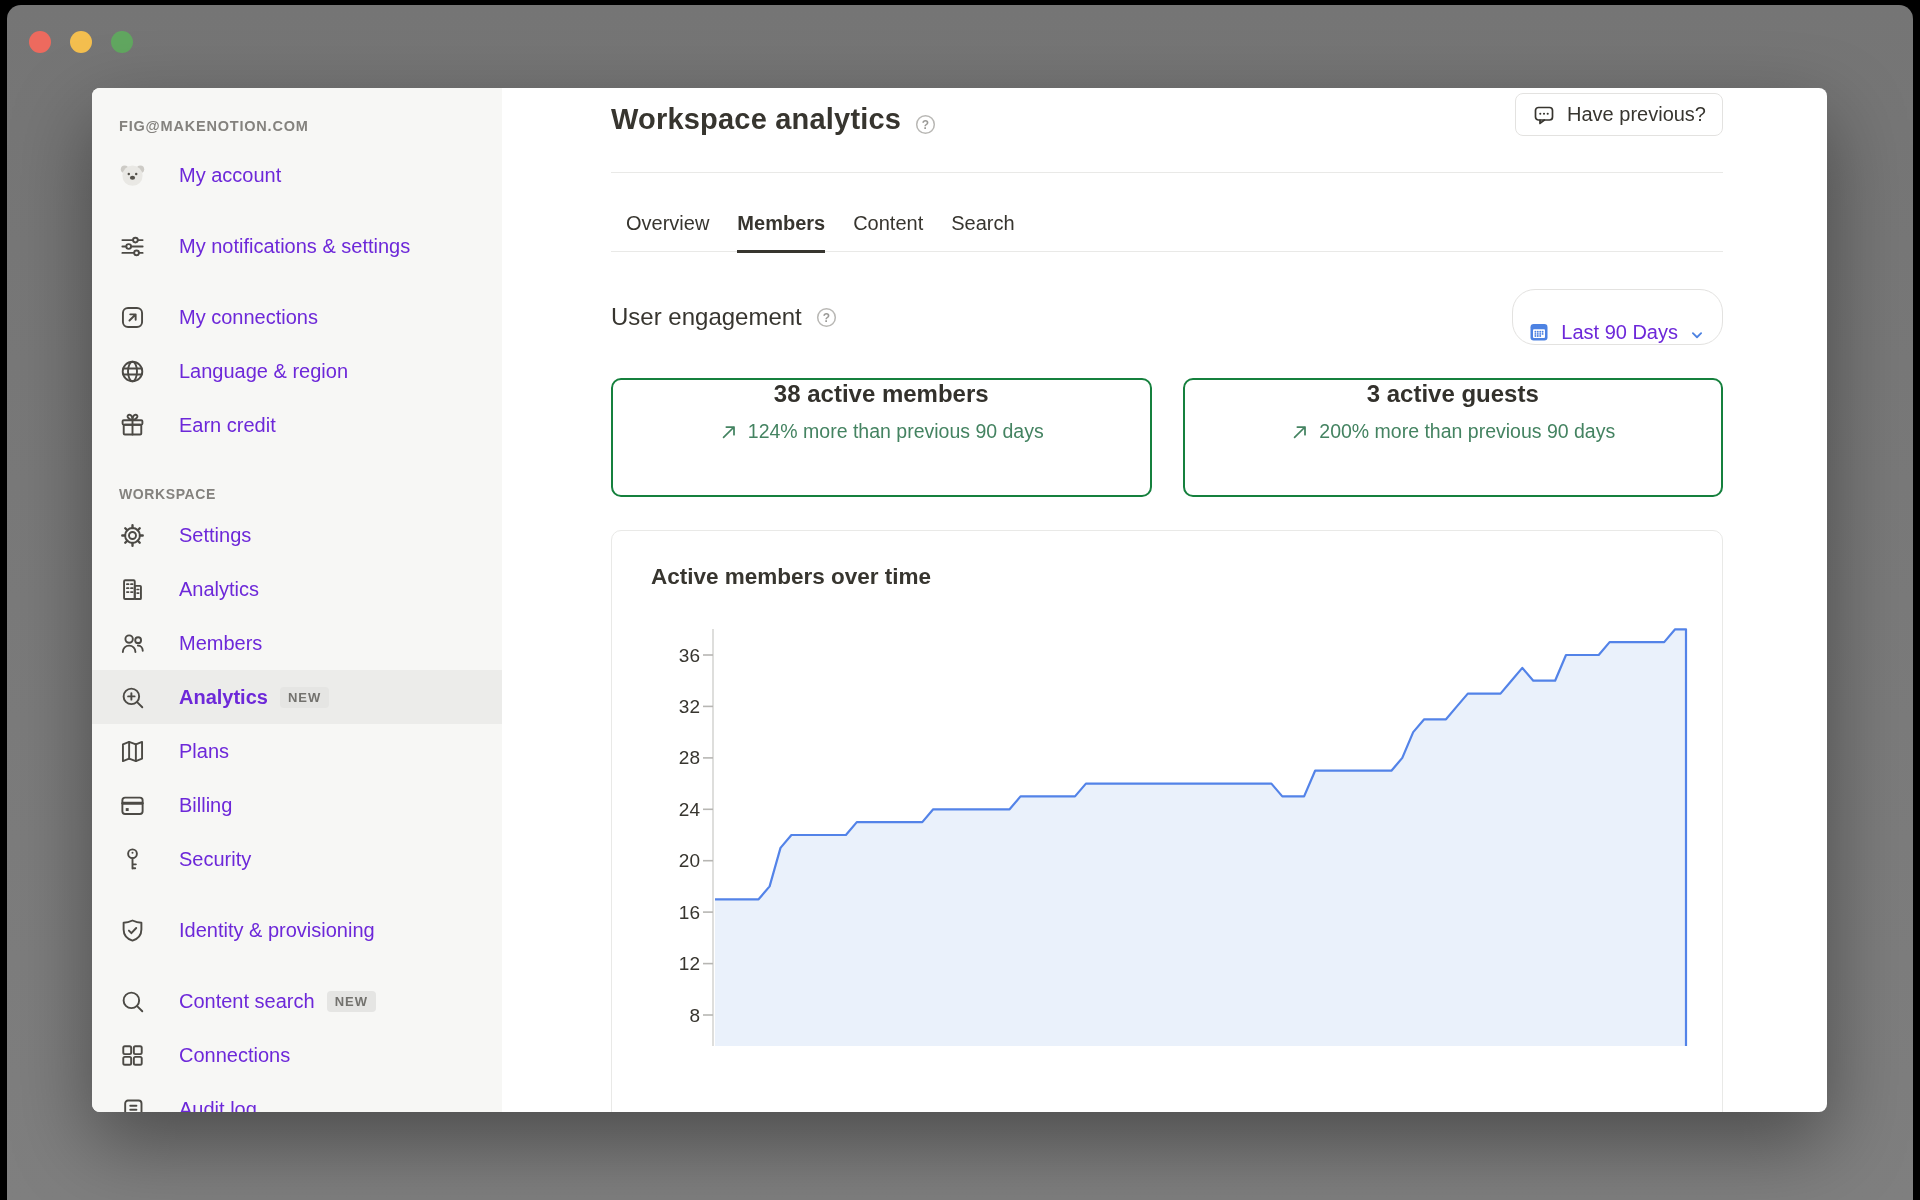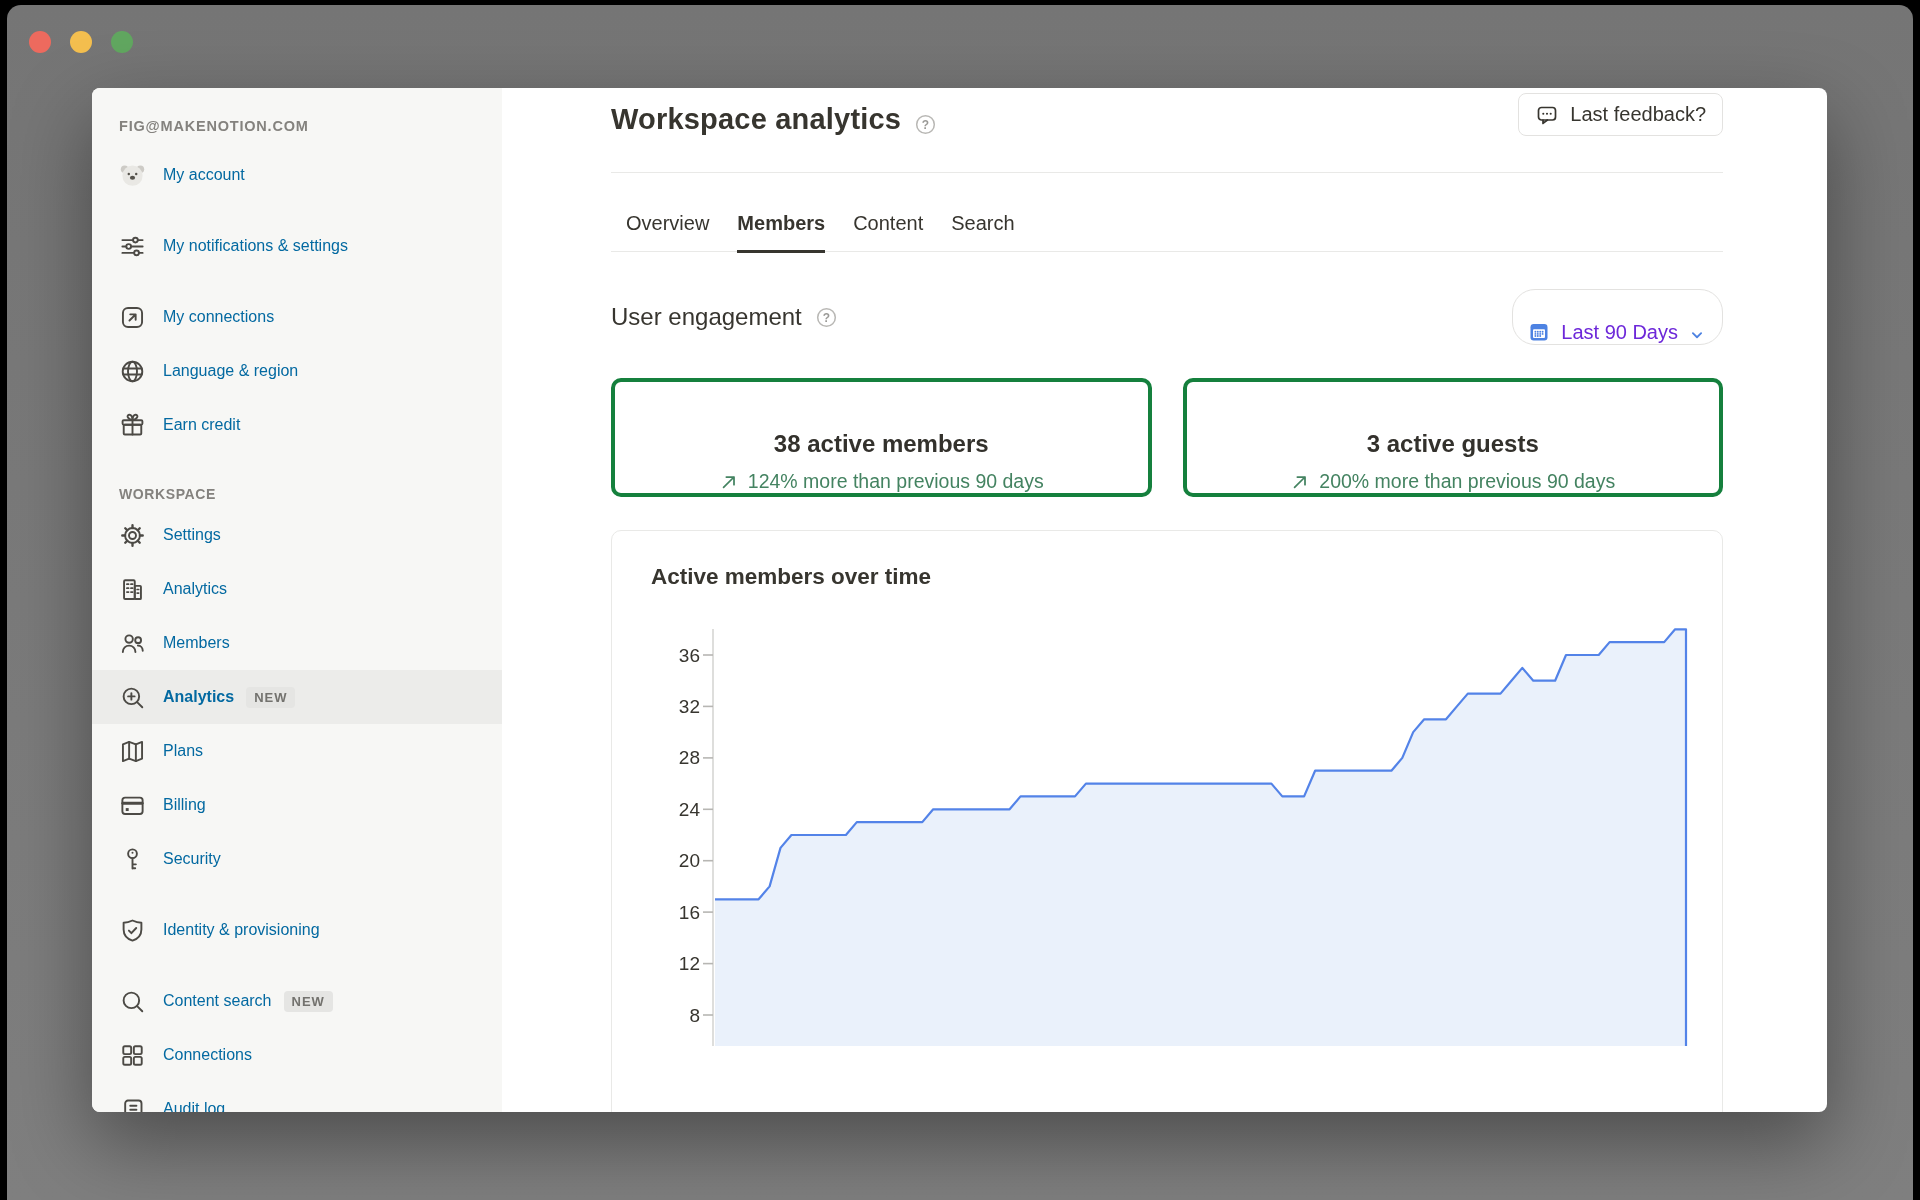--- a/index.html
+++ b/index.html
@@ -19,21 +19,21 @@
            border-radius:8px; box-shadow:0 30px 80px rgba(0,0,0,.4); display:flex; overflow:hidden; }
 
   
   .sidebar { width:410px; flex:0 0 410px; background:#f7f7f5; padding-top:30px; overflow:hidden; }
   .side-email { margin:0 0 14px 27px; font-size:14.5px; letter-spacing:.8px; font-weight:600; color:#84827e; }
   .side-row { display:flex; align-items:center; min-height:54px; padding:0 22px 0 27px; cursor:pointer; }
   .side-row.two-line { min-height:88px; }
   .side-row.selected { background:#ececea; }
   .side-row .ic { width:27px; height:27px; flex:0 0 27px; color:#4c4a45; }
   .side-row .ic svg { width:27px; height:27px; display:block; }
-  .side-row .lbl { margin-left:17px; font-size:16px; line-height:26px; color:#0369a1; }
+  .side-row .lbl { margin-left:33px; font-size:20px; line-height:26px; color:#6d28d9; }
   .side-row.selected .lbl { font-weight:700; }
   .badge { margin-left:12px; background:#e5e5e3; color:#73726e; font-size:13px; letter-spacing:1px;
            font-weight:600; border-radius:4px; padding:3px 8px; }
   .side-section-label { margin:34px 0 6px 27px; font-size:14px; letter-spacing:.6px; font-weight:600; color:#84827e; }
 
   
   .main { flex:1; padding:0 104px 0 109px; position:relative; }
   .spacer { flex:1; }
   .title-row { display:flex; align-items:flex-end; height:48px; }
   .title-row h1 { font-size:29px; font-weight:700; letter-spacing:.2px; }
@@ -50,22 +50,22 @@
   .tab { font-size:20px; padding-bottom:15px; cursor:pointer; color:#37352f; border-bottom:3px solid transparent; margin-bottom:-2px; }
   .tab.active { font-weight:700; border-bottom-color:#37352f; }
 
   .engage-row { margin-top:42px; display:flex; align-items:center; height:46px; }
   .engage-row h2 { font-size:24px; font-weight:400; }
   .range-pill { display:flex; align-items:flex-end; gap:10px; height:56px; padding:0 16px 0 14px;
                 border:1px solid #e3e2e0; border-radius:23px; background:#fff; cursor:pointer;
                 font-family:inherit; font-size:20px; color:#6d28d9; }
 
   .cards { margin-top:38px; display:flex; gap:31px; }
-  .stat-card { flex:1; height:119px; border:4px solid #15803d; border-radius:10px; display:flex;
-               flex-direction:column; align-items:center; justify-content:flex-end; gap:12px; }
+  .stat-card { flex:1; height:119px; border:2px solid #15803d; border-radius:10px; display:flex;
+               flex-direction:column; align-items:center; justify-content:flex-start; gap:12px; }
   .stat-value { font-size:24px; font-weight:700; color:#33312c; }
   .stat-delta { display:flex; align-items:center; gap:9px; font-size:19.5px; color:#448361; }
   .stat-delta .ic20 svg { width:20px; height:20px; display:block; }
 
   .chart-card { margin-top:33px; height:600px; border:1px solid #e9e9e7; border-radius:10px; position:relative; }
   .chart-card h3 { position:absolute; left:39px; top:33px; font-size:22.5px; font-weight:700; }
   #chart { position:absolute; left:44px; top:90px; }
   #chart text { font-size:19px; fill:#37352f; font-family:"Liberation Sans","DejaVu Sans",sans-serif; }
 </style>
 </head>
@@ -273,21 +273,21 @@
           <button class="feedback">
             <span class="ic24">
               <svg viewBox="0 0 24 24" fill="none" stroke="#37352f" stroke-width="1.7" stroke-linejoin="round" stroke-linecap="round">
                 <rect x="3.5" y="4.5" width="17" height="12.5" rx="3"></rect>
                 <path d="M8 17 v3.4 L12.4 17"></path>
                 <circle cx="8.3" cy="10.8" r="1.05" fill="#37352f" stroke="none"></circle>
                 <circle cx="12" cy="10.8" r="1.05" fill="#37352f" stroke="none"></circle>
                 <circle cx="15.7" cy="10.8" r="1.05" fill="#37352f" stroke="none"></circle>
               </svg>
             </span>
-            <span>Last feedback?</span>
+            <span>Have previous?</span>
           </button>
         </div>
 
         <div class="divider"></div>
 
         <div class="tabs" id="tabs">
             <div class="tab">Overview</div>
             <div class="tab active">Members</div>
             <div class="tab">Content</div>
             <div class="tab">Search</div>

